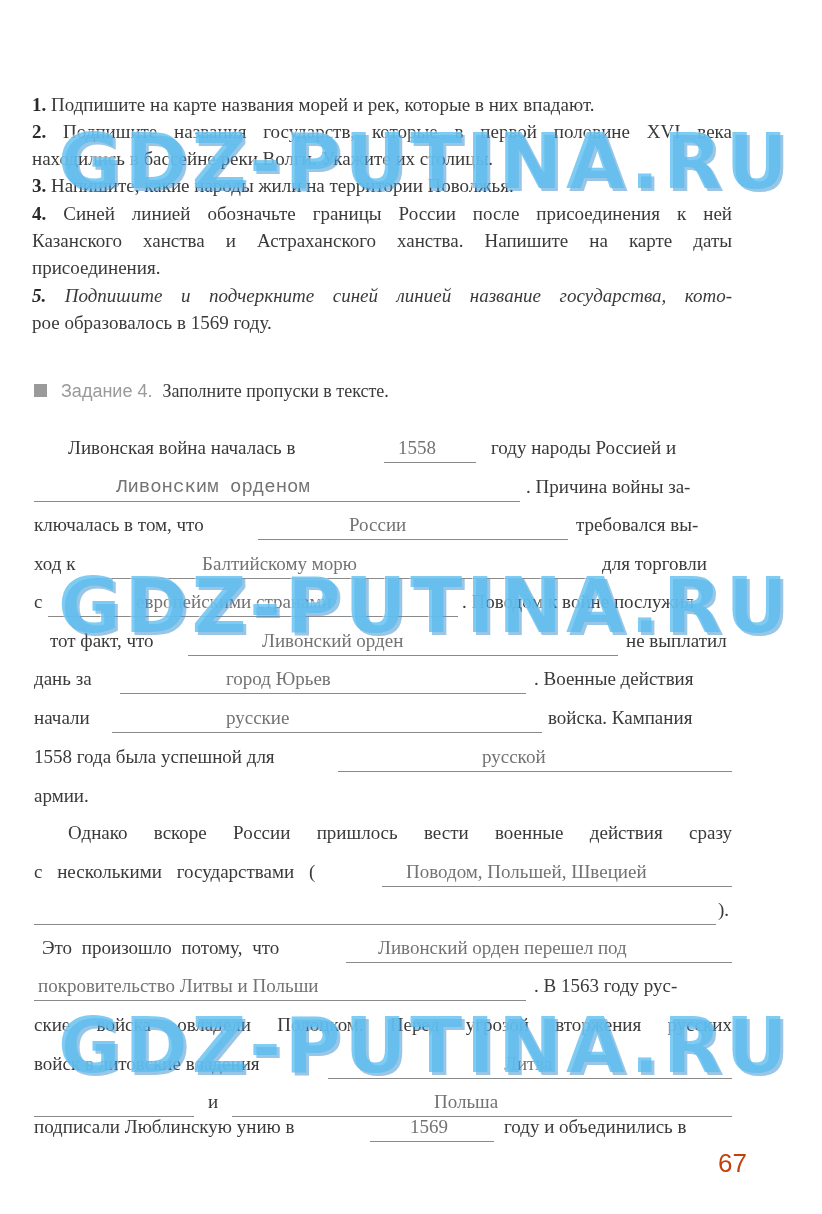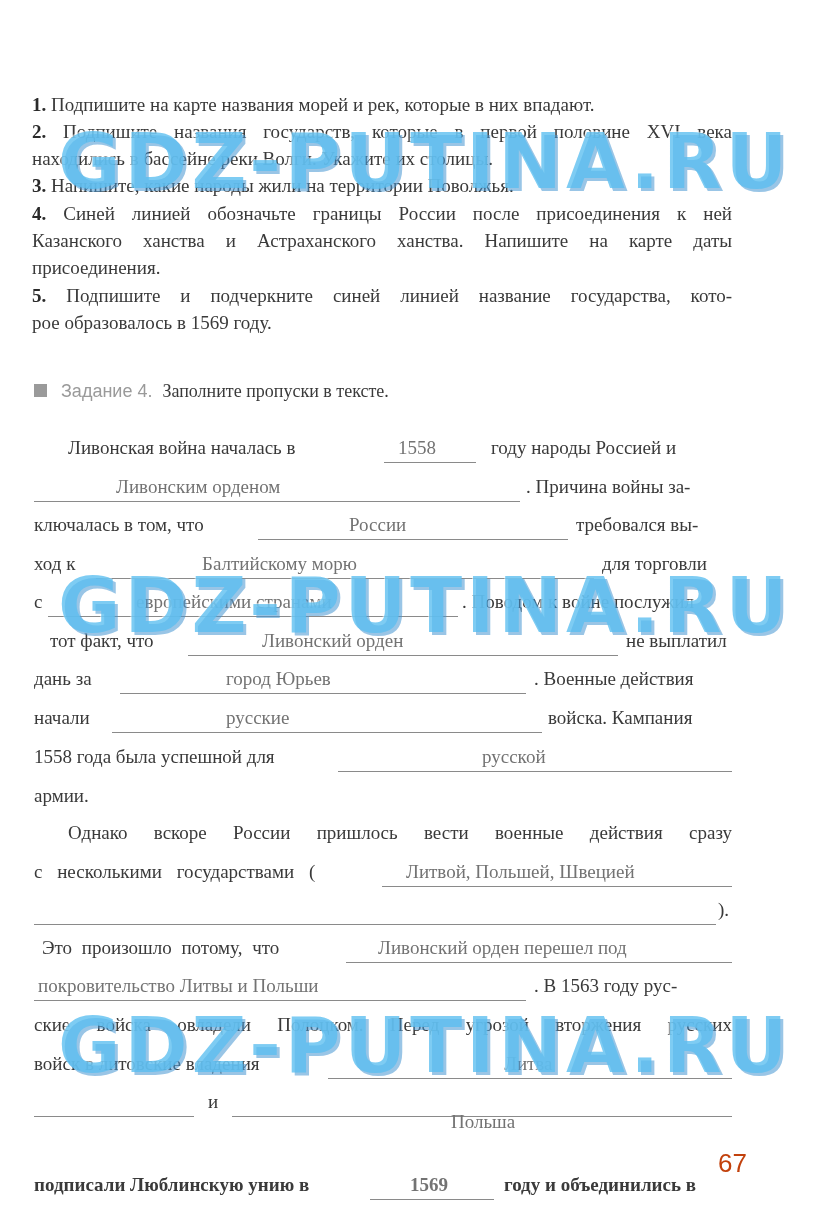--- a/index.html
+++ b/index.html
@@ -52,42 +52,42 @@
   <div class="line just" style="top:200px;">
     <span class="num">4.</span>
     <span>Синей линией обозначьте границы России после присоединения к ней</span>
   </div>
   <div class="line just" style="top:227px;">
     <span>Казанского ханства и Астраханского ханства. Напишите на карте даты</span>
   </div>
   <div class="line" style="top:254px;">
     <span>присоединения.</span>
   </div>
-  <div class="line just" style="top:282px;">
+  <div class="line just" style="top:282px;font-style:italic;">
     <span class="num">5.</span>
     <span>Подпишите и подчеркните синей линией название государства, кото-</span>
   </div>
   <div class="line" style="top:309px;">
     <span>рое образовалось в 1569 году.</span>
   </div>
 
   <div class="task-head">
     <span class="task-marker"></span><span class="task-label">Задание 4.</span><span class="task-text">Заполните пропуски в тексте.</span>
   </div>
 
   <div class="fill-row" style="top:433px;">
     <span class="seg" style="left:34px;">Ливонская война началась в</span>
     <span class="blank" style="left:350px; width:92px;"></span>
     <span class="ans" style="left:364px;">1558</span>
     <span class="seg" style="left:457px;">году народы Россией и</span>
   </div>
 
   <div class="fill-row" style="top:472px;">
     <span class="blank" style="left:0px; width:486px;"></span>
-    <span class="ans" style="left:82px;">Ливонским орденом</span>
+    <span class="ans" style="left:82px;font-family:Liberation Mono, monospace;">Ливонским орденом</span>
     <span class="seg" style="left:492px;">. Причина войны за-</span>
   </div>
 
   <div class="fill-row" style="top:510px;">
     <span class="seg" style="left:0px;">ключалась в том, что</span>
     <span class="blank" style="left:224px; width:310px;"></span>
     <span class="ans" style="left:315px;">России</span>
     <span class="seg" style="left:542px;">требовался вы-</span>
   </div>
 
@@ -136,21 +136,21 @@
     <span class="seg" style="left:0px;">армии.</span>
   </div>
 
   <div class="fill-row just" style="top:818px;">
     <span class="seg" style="left:34px; width:664px; text-align:justify; text-align-last:justify;">Однако вскоре России пришлось вести военные действия сразу</span>
   </div>
 
   <div class="fill-row" style="top:857px;">
     <span class="seg" style="left:0px; word-spacing:10px;">с несколькими государствами (</span>
     <span class="blank" style="left:348px; width:350px;"></span>
-    <span class="ans" style="left:372px;">Литвой, Польшей, Швецией</span>
+    <span class="ans" style="left:372px;">Поводом, Польшей, Швецией</span>
   </div>
 
   <div class="fill-row" style="top:895px;">
     <span class="blank" style="left:0px; width:682px;"></span>
     <span class="seg" style="left:684px;">).</span>
   </div>
 
   <div class="fill-row" style="top:933px;">
     <span class="seg" style="left:8px; word-spacing:5px;">Это произошло потому, что</span>
     <span class="blank" style="left:312px; width:386px;"></span>
@@ -170,24 +170,24 @@
   <div class="fill-row" style="top:1049px;">
     <span class="seg" style="left:0px;">войск в литовские владения</span>
     <span class="blank" style="left:294px; width:404px;"></span>
     <span class="ans" style="left:470px;">Литва</span>
   </div>
 
   <div class="fill-row" style="top:1087px;">
     <span class="blank" style="left:0px; width:160px;"></span>
     <span class="seg" style="left:174px;">и</span>
     <span class="blank" style="left:198px; width:500px;"></span>
-    <span class="ans" style="left:417px;margin-top:20px;">Польша</span>
-  </div>
-
-  <div class="fill-row" style="top:1170px;font-weight:bold;">
+    <span class="ans" style="left:400px;">Польша</span>
+  </div>
+
+  <div class="fill-row" style="top:1112px;">
     <span class="seg" style="left:0px;">подписали Люблинскую унию в</span>
     <span class="blank" style="left:336px; width:124px;"></span>
     <span class="ans" style="left:376px;">1569</span>
     <span class="seg" style="left:470px;">году и объединились в</span>
   </div>
 
   <div class="page-num">67</div>
 
   <div class="wm" style="top:128px;">
     <div class="wm-text">GDZ-PUTINA.RU</div>

